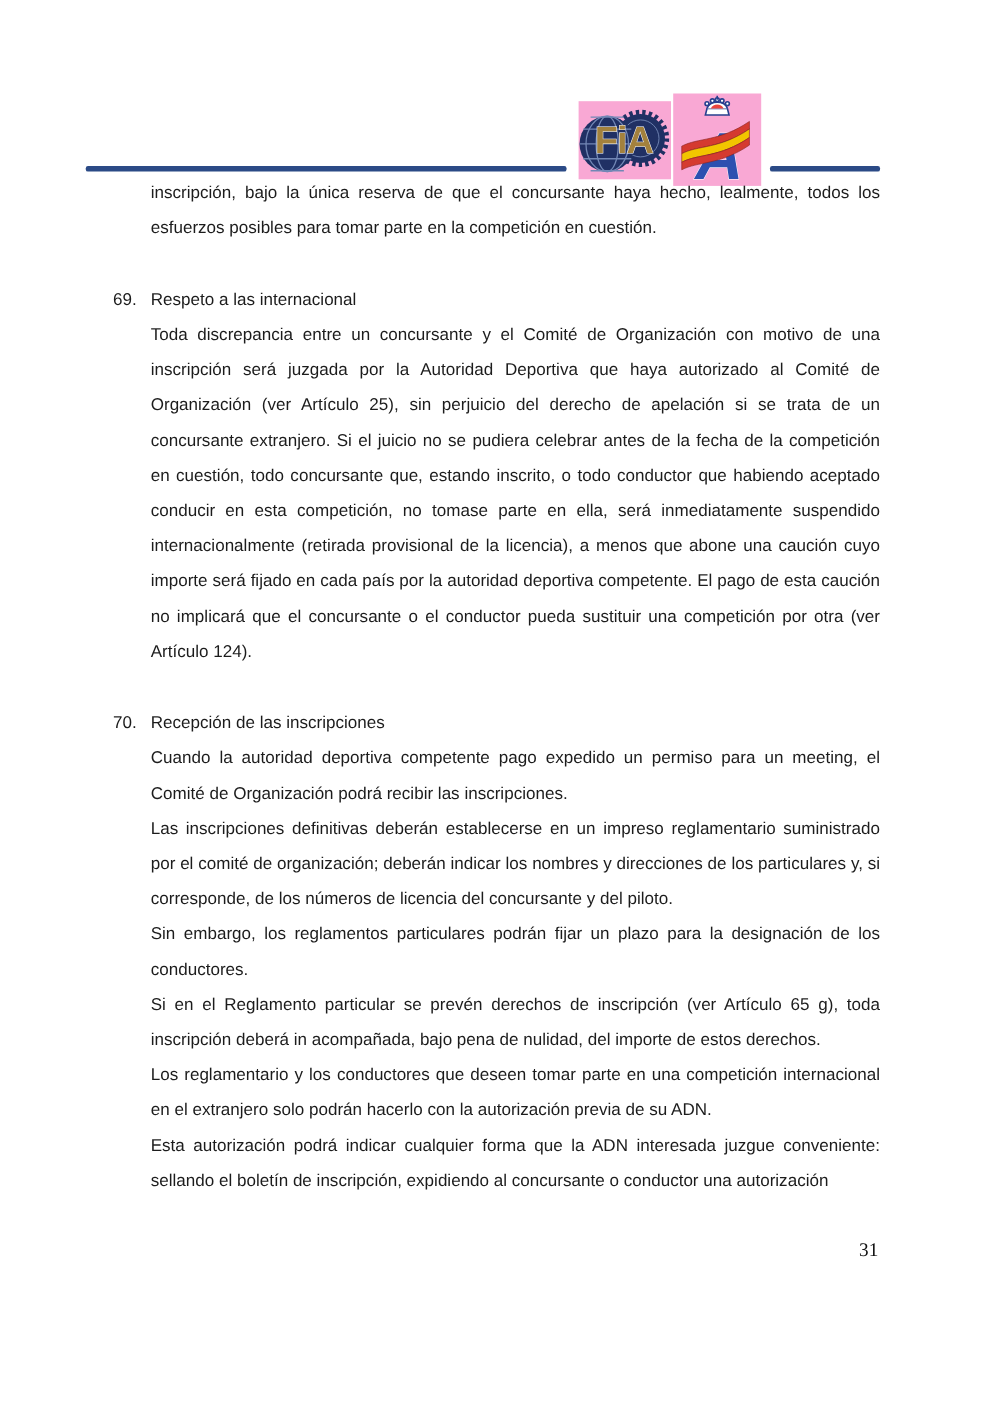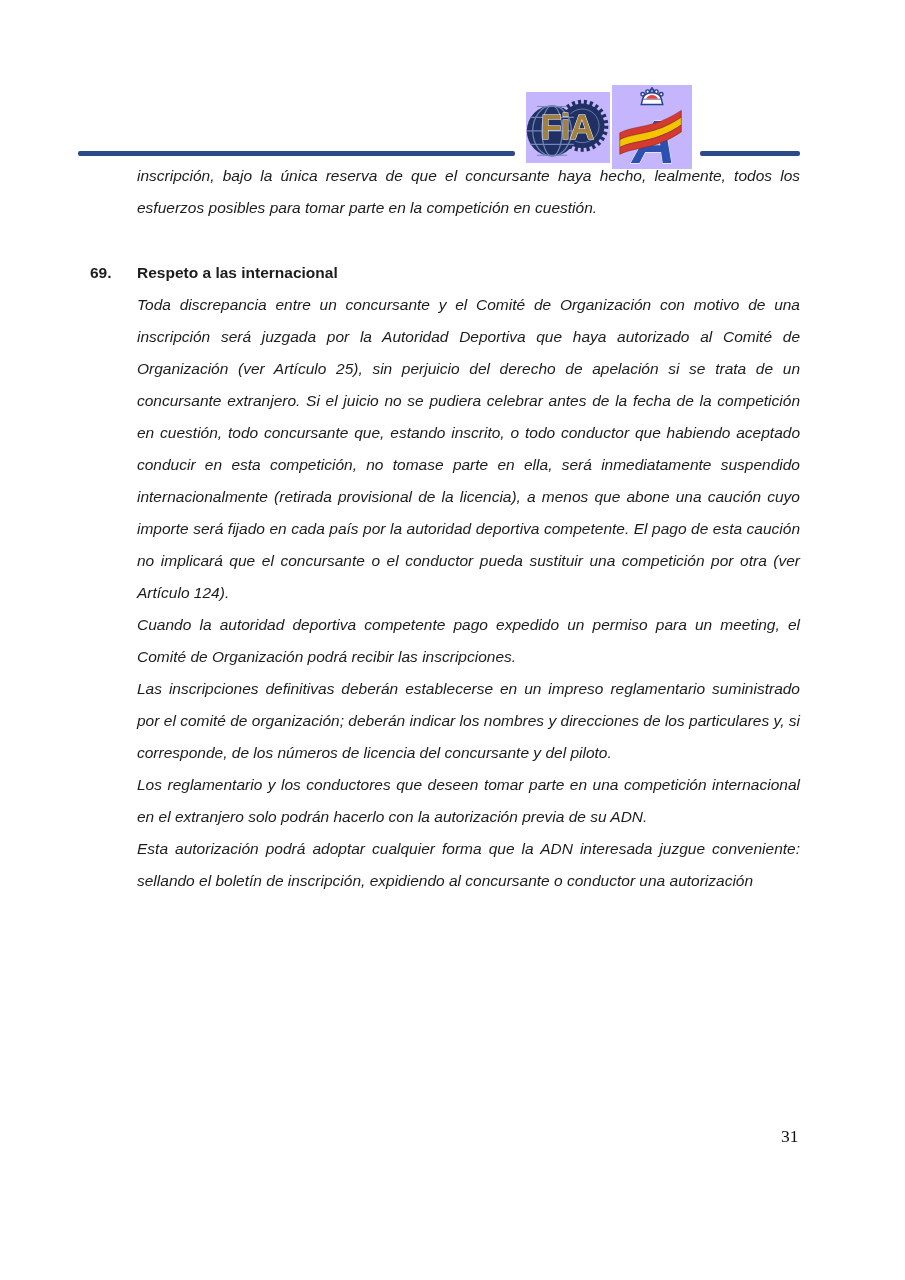--- a/index.html
+++ b/index.html
@@ -26,43 +26,43 @@
     top: 151px;
     height: 5px;
     background: #2b4a86;
     border-radius: 2px;
   }
   .rule-left  { left: 78px;  width: 437px; }
   .rule-right { left: 700px; width: 100px; }
   
   .logo {
     position: absolute;
-    background: #c4b5fd;
+    background: #f9a8d4;
   }
   .logo-fia   { left: 526px; top: 92px;  width: 84px; height: 71px; }
   .logo-rfeda { left: 612px; top: 85px;  width: 80px; height: 84px; }
   .logo svg { display: block; width: 100%; height: 100%; }
   
   .main-text {
     position: absolute;
     left: 90px;
     top: 160px;
     width: 710px;
     font-size: 15.5px;
     line-height: 32px;
   }
   .body-par {
     margin: 0 0 0 47px;
     text-align: justify;
-    font-style: italic;
   }
   .section-heading {
     display: flex;
     margin-top: 33px;
-    font-weight: bold;
+    font-weight: normal;
+    text-align: center;
   }
   .sec-num {
     width: 47px;
     flex: none;
   }
   .page-number {
     position: absolute;
     left: 781px;
     top: 1126px;
     font-family: "Liberation Serif", serif;
@@ -125,22 +125,28 @@
   <div class="main-text">
 
     <p class="body-par">inscripción, bajo la única reserva de que el concursante haya hecho, lealmente, todos los esfuerzos posibles para tomar parte en la competición en cuestión.</p>
 
     <div class="section-heading">
       <span class="sec-num">69.</span>
       <span class="sec-title">Respeto a las internacional</span>
     </div>
     <p class="body-par">Toda discrepancia entre un concursante y el Comité de Organización con motivo de una inscripción será juzgada por la Autoridad Deportiva que haya autorizado al Comité de Organización (ver Artículo 25), sin perjuicio del derecho de apelación si se trata de un concursante extranjero. Si el juicio no se pudiera celebrar antes de la fecha de la competición en cuestión, todo concursante que, estando inscrito, o todo conductor que habiendo aceptado conducir en esta competición, no tomase parte en ella, será inmediatamente suspendido internacionalmente (retirada provisional de la licencia), a menos que abone una caución cuyo importe será fijado en cada país por la autoridad deportiva competente. El pago de esta caución no implicará que el concursante o el conductor pueda sustituir una competición por otra (ver Artículo 124).</p>
 
+    <div class="section-heading">
+      <span class="sec-num">70.</span>
+      <span class="sec-title">Recepción de las inscripciones</span>
+    </div>
     <p class="body-par">Cuando la autoridad deportiva competente pago expedido un permiso para un meeting, el Comité de Organización podrá recibir las inscripciones.</p>
     <p class="body-par">Las inscripciones definitivas deberán establecerse en un impreso reglamentario suministrado por el comité de organización; deberán indicar los nombres y direcciones de los particulares y, si corresponde, de los números de licencia del concursante y del piloto.</p>
+    <p class="body-par">Sin embargo, los reglamentos particulares podrán fijar un plazo para la designación de los conductores.</p>
+    <p class="body-par">Si en el Reglamento particular se prevén derechos de inscripción (ver Artículo 65 g), toda inscripción deberá in acompañada, bajo pena de nulidad, del importe de estos derechos.</p>
     <p class="body-par">Los reglamentario y los conductores que deseen tomar parte en una competición internacional en el extranjero solo podrán hacerlo con la autorización previa de su ADN.</p>
-    <p class="body-par">Esta autorización podrá adoptar cualquier forma que la ADN interesada juzgue conveniente: sellando el boletín de inscripción, expidiendo al concursante o conductor una autorización</p>
+    <p class="body-par">Esta autorización podrá indicar cualquier forma que la ADN interesada juzgue conveniente: sellando el boletín de inscripción, expidiendo al concursante o conductor una autorización</p>
 
   </div>
 
   <span class="page-number">31</span>
 
 </div>
 
 </body></html>

